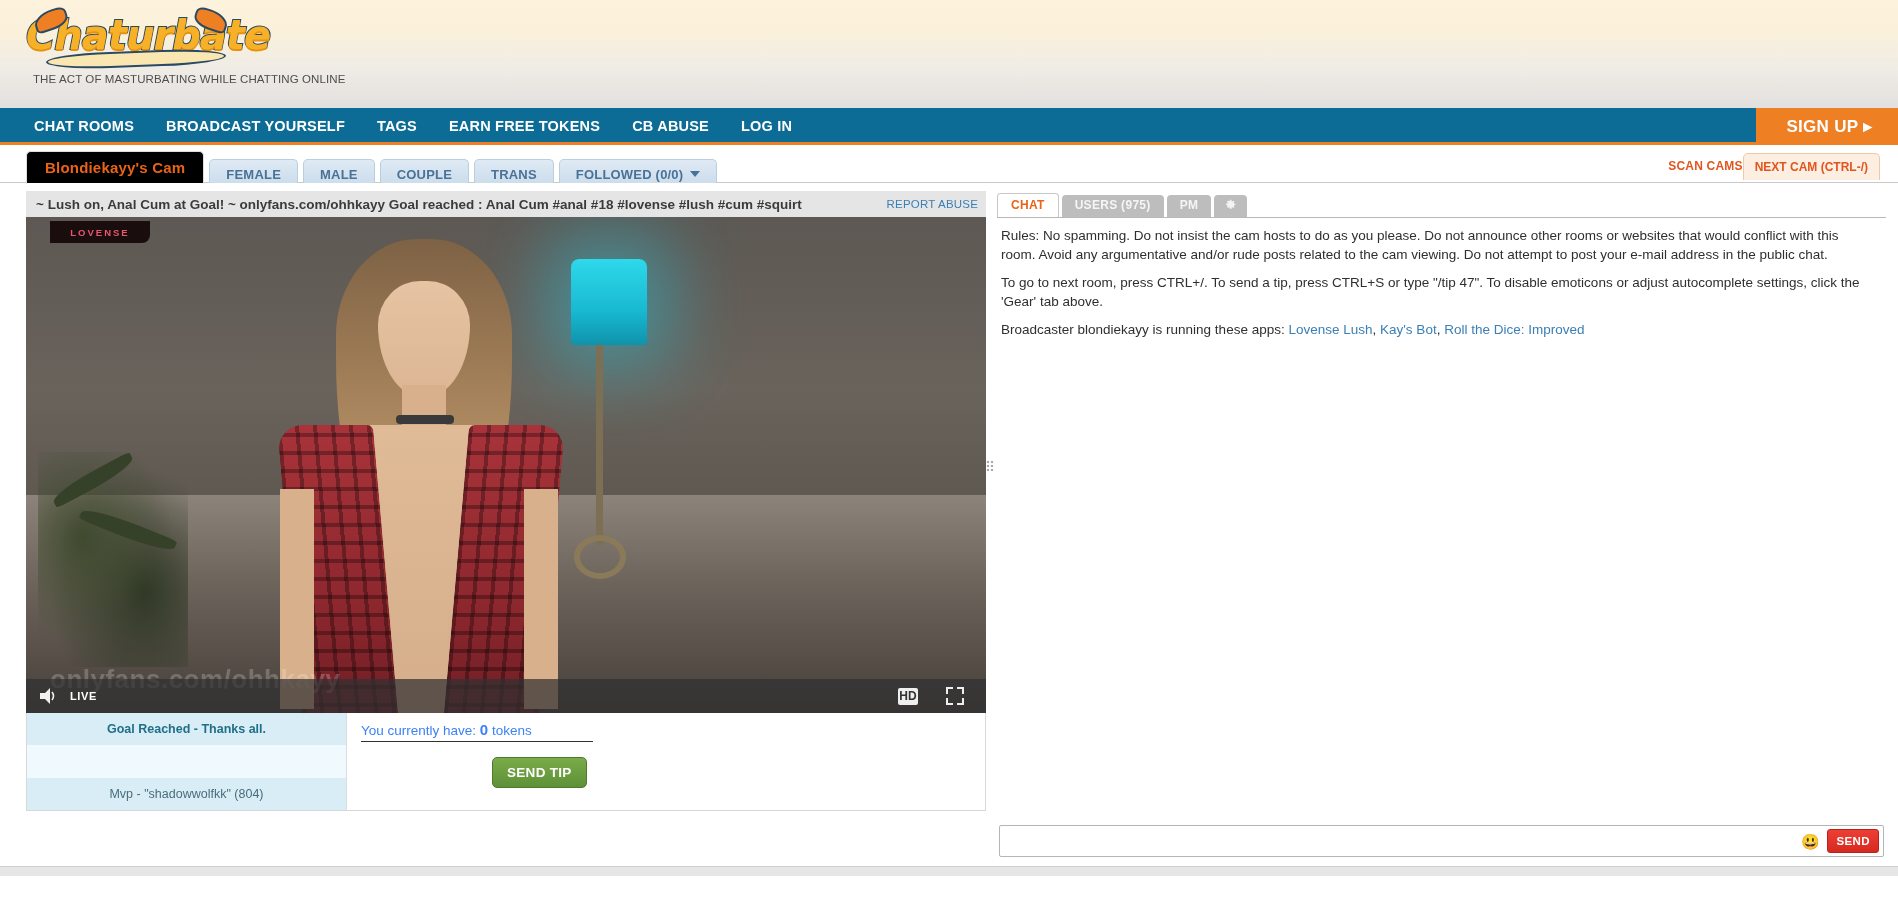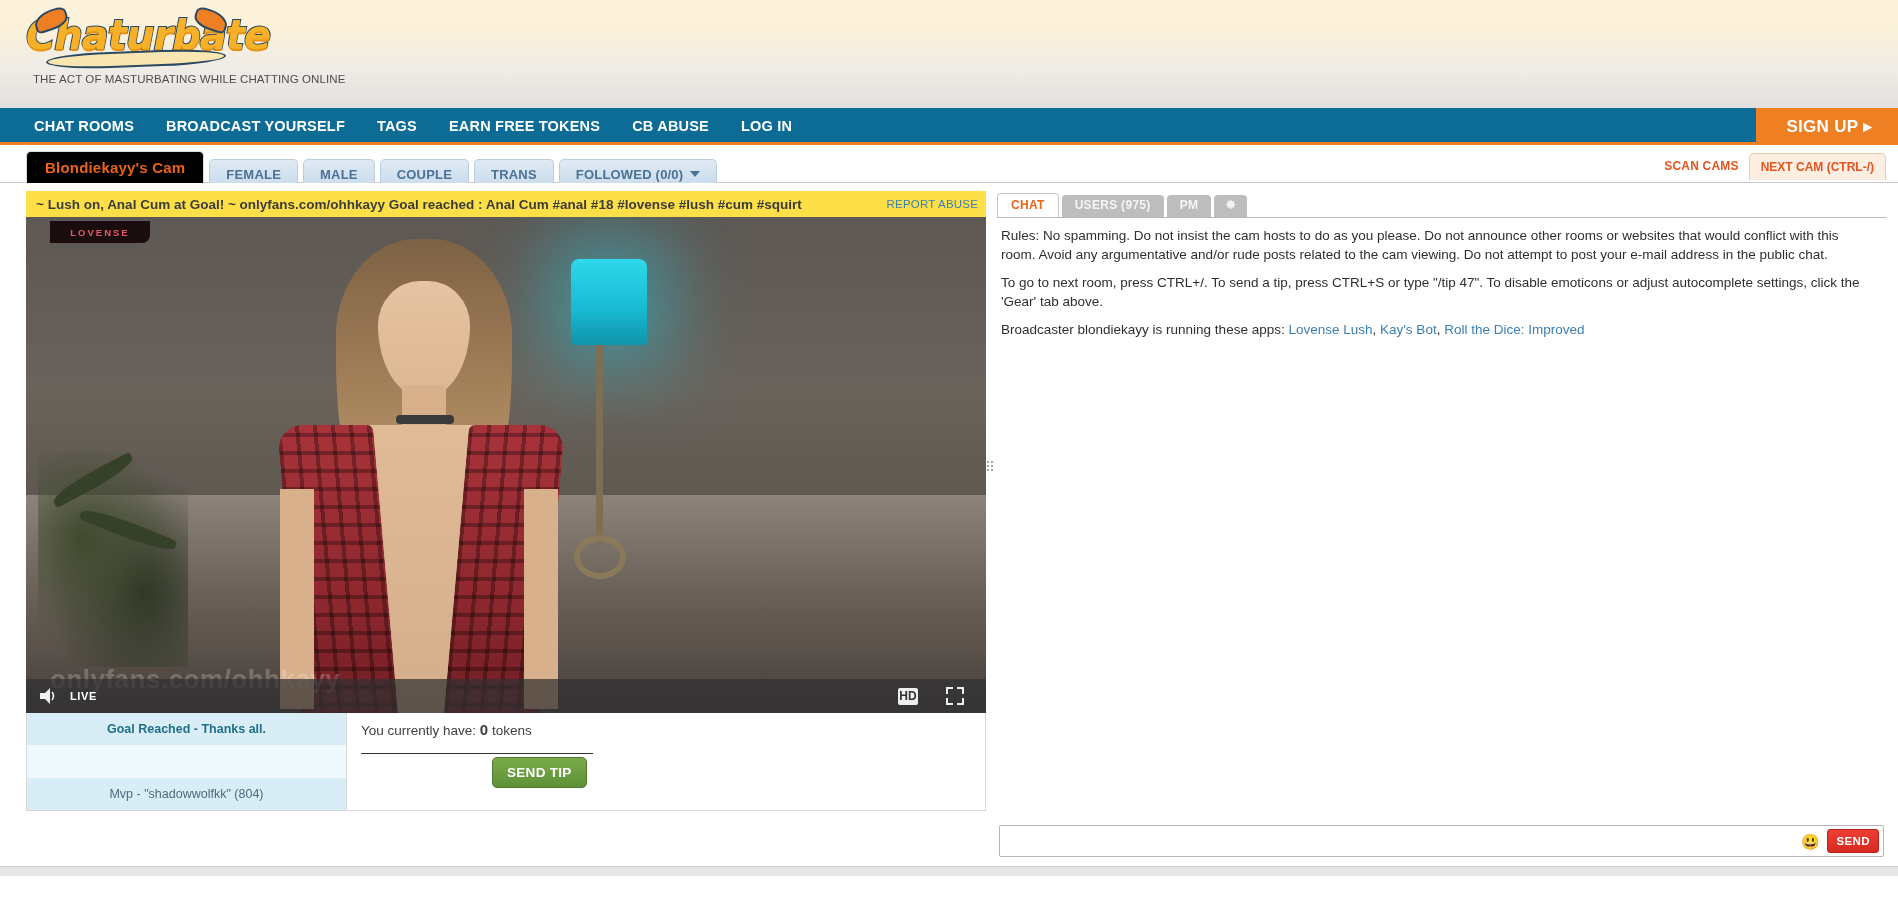--- a/index.html
+++ b/index.html
@@ -150,24 +150,23 @@
     display: inline-block;
     width: 0; height: 0;
     border-left: 5px solid transparent;
     border-right: 5px solid transparent;
     border-top: 6px solid #4a7296;
     margin-left: 7px;
     vertical-align: 2px;
   }
   .tabs-right {
     position: absolute;
-    right: 12px; bottom: 2px;
+    right: 18px; bottom: 2px;
     display: flex;
     align-items: flex-end;
-    gap: 10px;
   }
   .scan-cams {
     color: #e2551f;
     font-size: 12px;
     font-weight: bold;
     letter-spacing: 0.2px;
     cursor: pointer;
     padding-bottom: 7px;
   }
   .next-cam {
@@ -196,21 +195,21 @@
   .left-col {
     width: 975px;
     position: relative;
   }
   .topic-bar {
     height: 26px;
     display: flex;
     align-items: center;
     justify-content: space-between;
     padding: 0 8px 0 10px;
-    background: #fde047;
+    background: #e5e5e5;
   }
   .topic-text {
     font-size: 13.5px;
     font-weight: bold;
     color: #3b3b3b;
     white-space: nowrap;
     overflow: hidden;
     text-overflow: ellipsis;
   }
   .report-abuse {
@@ -444,24 +443,24 @@
   .goal-row.r1 { background: #d9edf7; font-weight: bold; color: #1f6f86; }
   .goal-row.r2 { background: #f0f9fd; }
   .goal-row.r3 { background: #d9edf7; color: #4a6d7a; }
   .tip-col {
     flex: 1 1 auto;
     position: relative;
     padding: 8px 12px 0 14px;
   }
   .token-line {
     font-size: 13.5px;
-    color: #404040;
+    color: #3b82f6;
     border-bottom: 1px solid #333;
     display: inline-block;
-    padding-bottom: 15px;
+    padding-bottom: 3px;
     min-width: 232px;
   }
   .token-line b { font-size: 15px; }
   .get-tokens {
     display: block;
     margin-top: 7px;
     color: #3a7fb5;
     font-size: 13px;
     cursor: pointer;
   }

